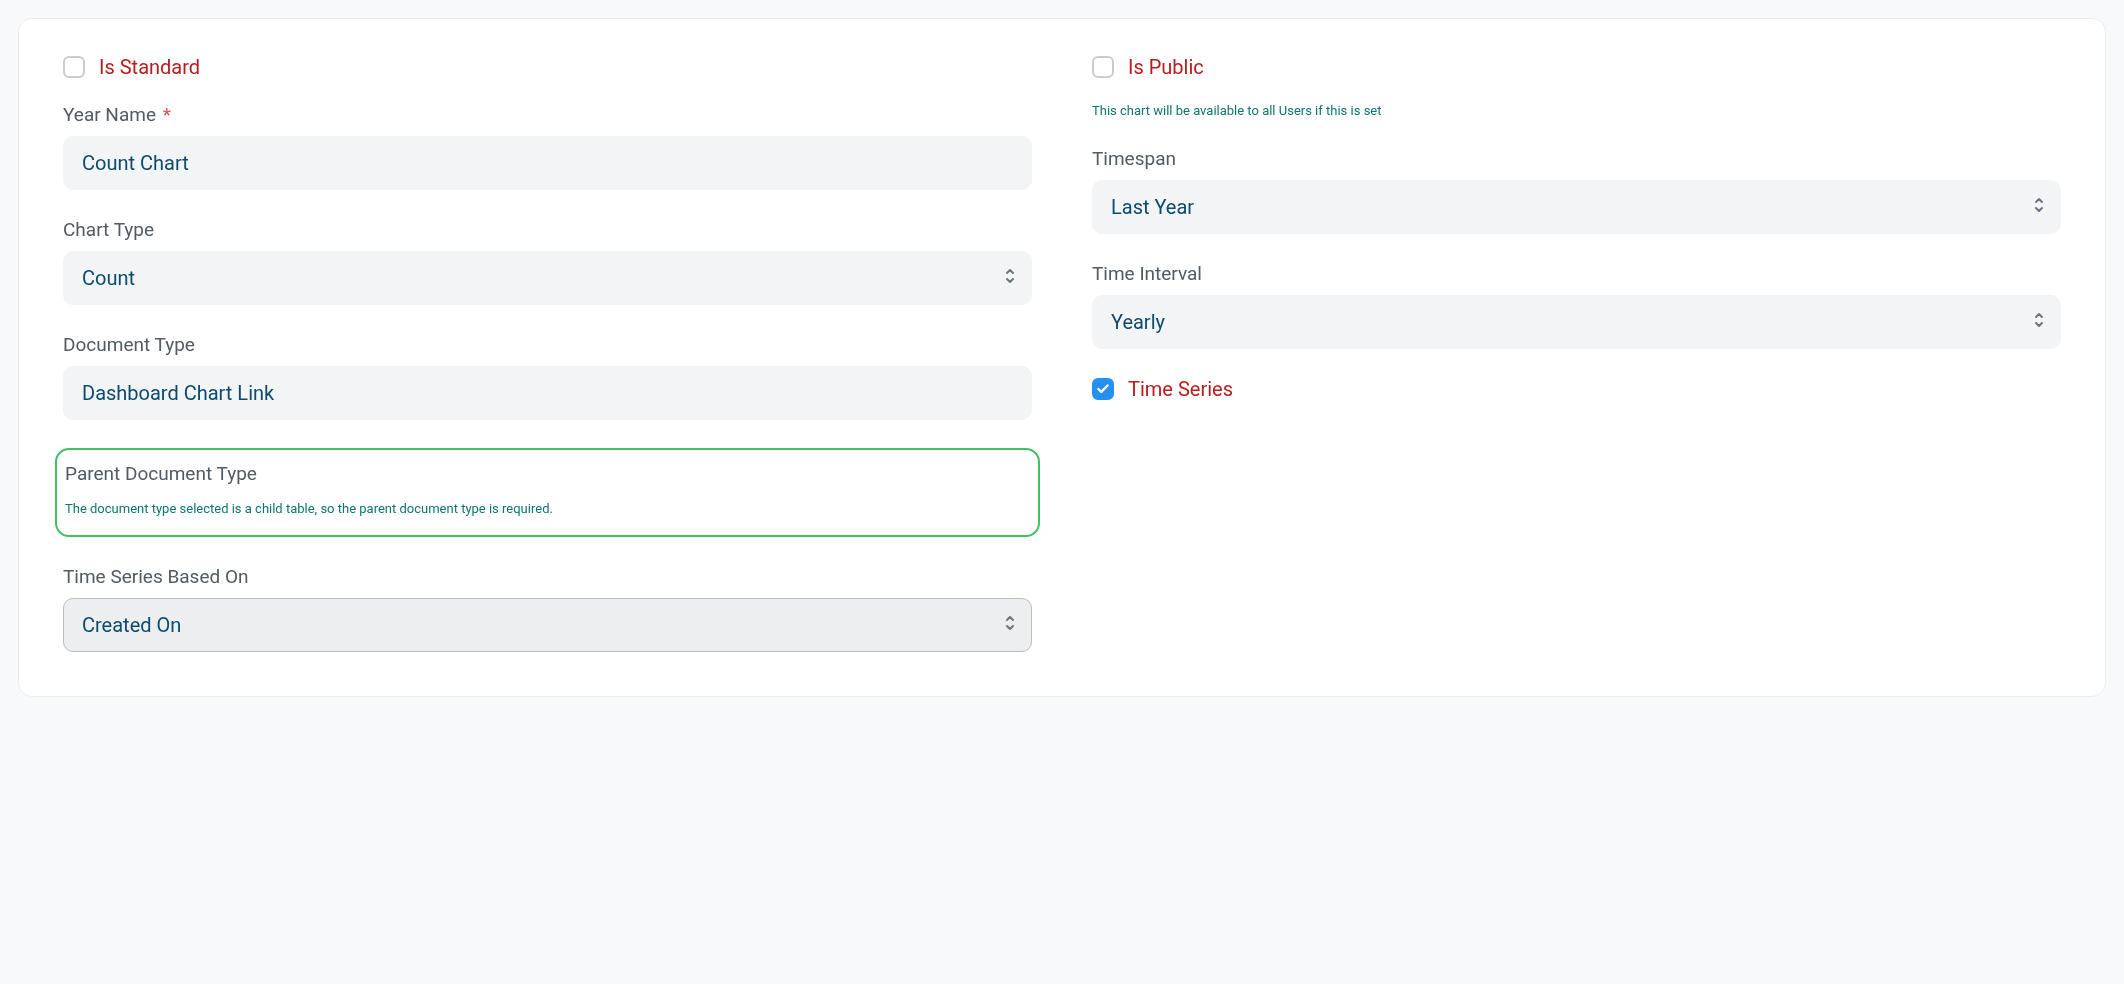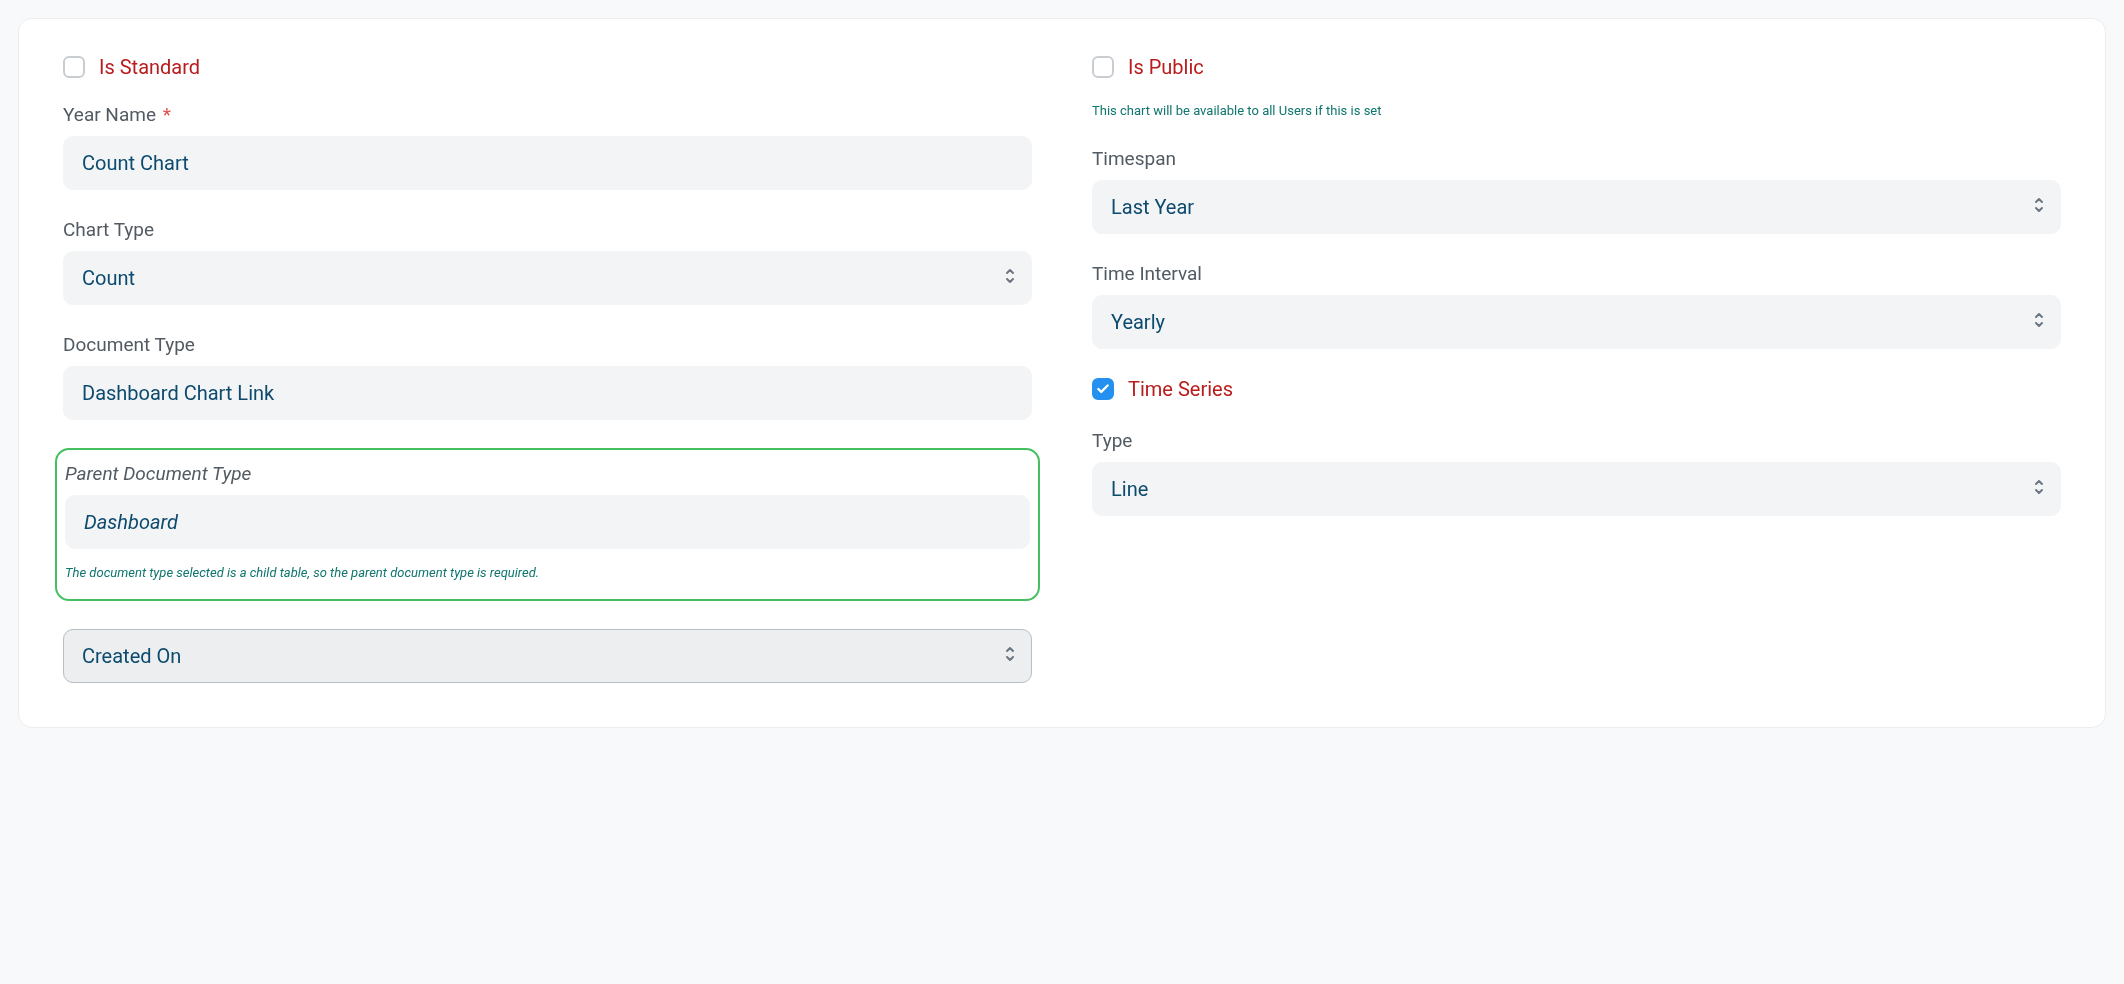--- a/index.html
+++ b/index.html
@@ -99,21 +99,20 @@
     pointer-events: none;
     color: #6c7680;
   }
   .highlight-box {
     border: 2px solid #44c060;
     border-radius: 14px;
     padding: 12px 4px 16px 4px;
     margin-bottom: 28px;
     margin-left: -8px;
     margin-right: -8px;
-    font-style: italic;
   }
   .highlight-box .label { padding-left: 4px; }
   .highlight-box .control { padding: 0 4px; }
   .highlight-box .help { padding: 0 4px; margin-top: 14px; }
 </style>
 </head>
 <body>
 
 <div class="page">
   <div class="card">
@@ -154,27 +153,25 @@
 
       <div class="field">
         <label class="label">Document Type</label>
         <div class="control">
           <div class="input">Dashboard Chart Link</div>
         </div>
       </div>
 
       <div class="highlight-box">
         <label class="label">Parent Document Type</label>
-        <div class="control">
-          <div class="input">Dashboard</div>
-        </div>
         <div class="help">The document type selected is a child table, so the parent document type is required.</div>
       </div>
 
       <div class="field" style="margin-bottom:0">
+        <label class="label">Time Series Based On</label>
         <div class="control">
           <div class="select focused">
             <span>Created On</span>
           </div>
           <span class="sort-icon">
             <svg width="12" height="18" viewBox="0 0 12 18" fill="none" stroke="currentColor" stroke-width="2" stroke-linecap="round" stroke-linejoin="round">
                 <polyline points="3 6 6 3 9 6"></polyline>
                 <polyline points="3 12 6 15 9 12"></polyline>
               </svg>
           </span>
@@ -227,31 +224,17 @@
 
       <div class="check-row" style="margin-bottom:28px">
         <span class="checkbox checked">
           <svg width="14" height="14" viewBox="0 0 24 24" fill="none" stroke="#fff" stroke-width="4" stroke-linecap="round" stroke-linejoin="round">
               <polyline points="20 6 9 17 4 12"></polyline>
             </svg>
         </span>
         <span class="check-label">Time Series</span>
       </div>
 
-      <div class="field" style="margin-bottom:0">
-        <label class="label">Type</label>
-        <div class="control">
-          <div class="select">
-            <span>Line</span>
-          </div>
-          <span class="sort-icon">
-            <svg width="12" height="18" viewBox="0 0 12 18" fill="none" stroke="currentColor" stroke-width="2" stroke-linecap="round" stroke-linejoin="round">
-                <polyline points="3 6 6 3 9 6"></polyline>
-                <polyline points="3 12 6 15 9 12"></polyline>
-              </svg>
-          </span>
-        </div>
-      </div>
 
     </div>
 
   </div>
 </div>
 
 </body></html>

